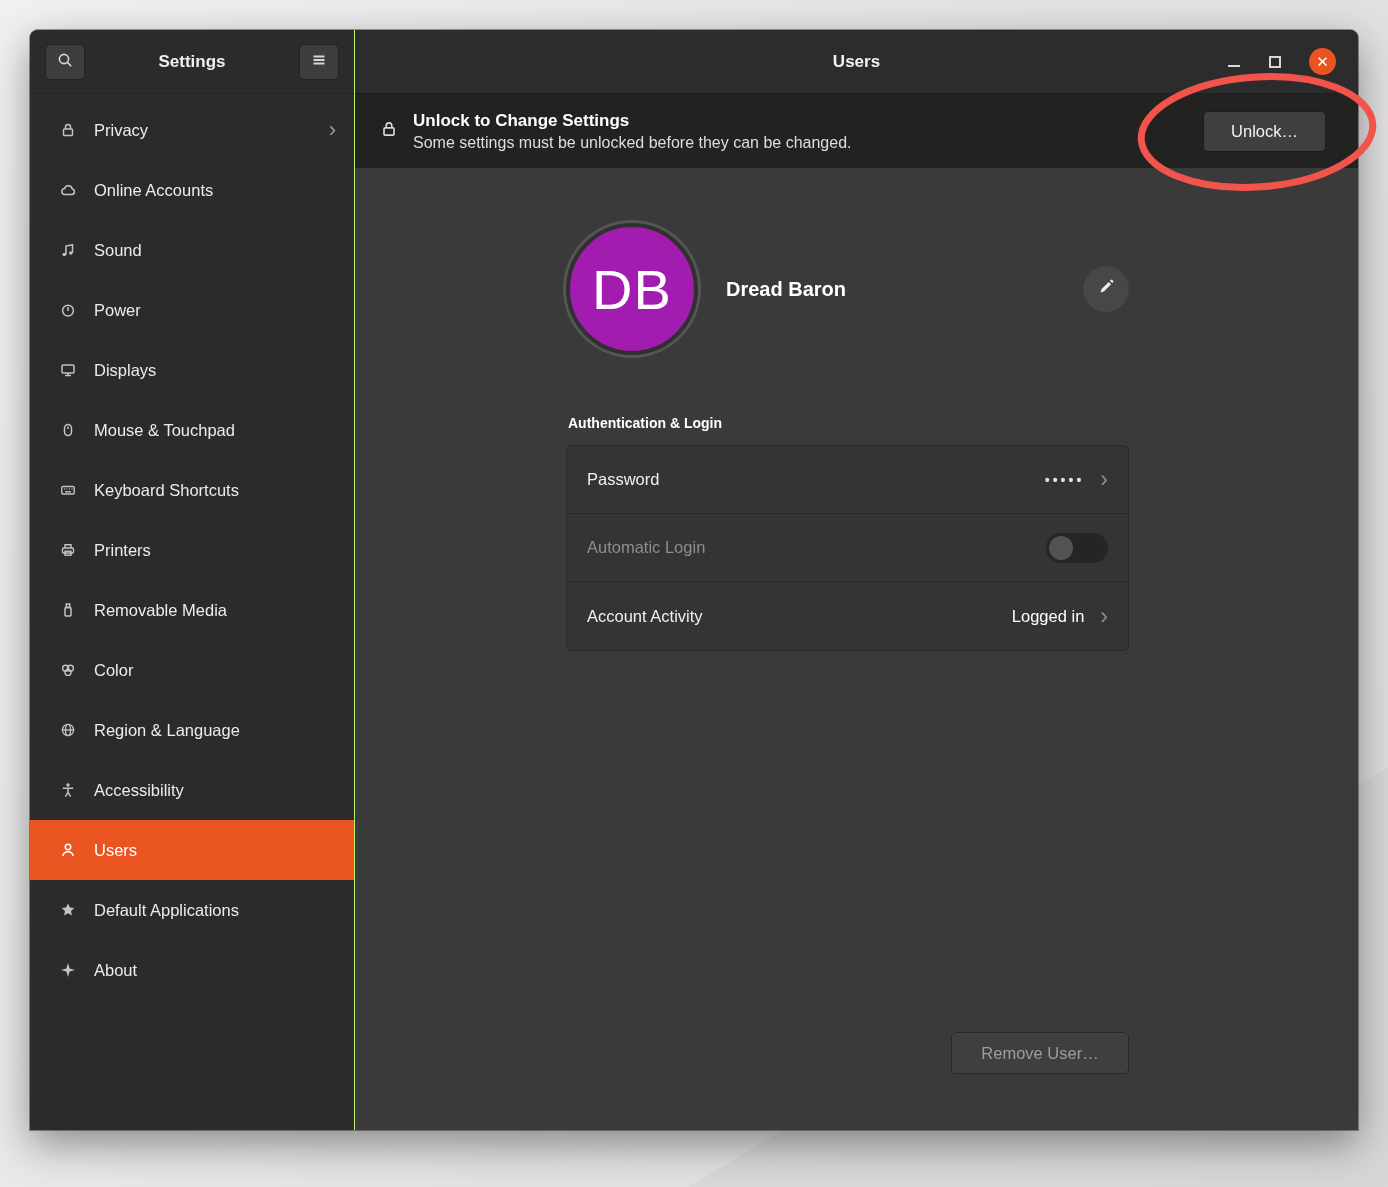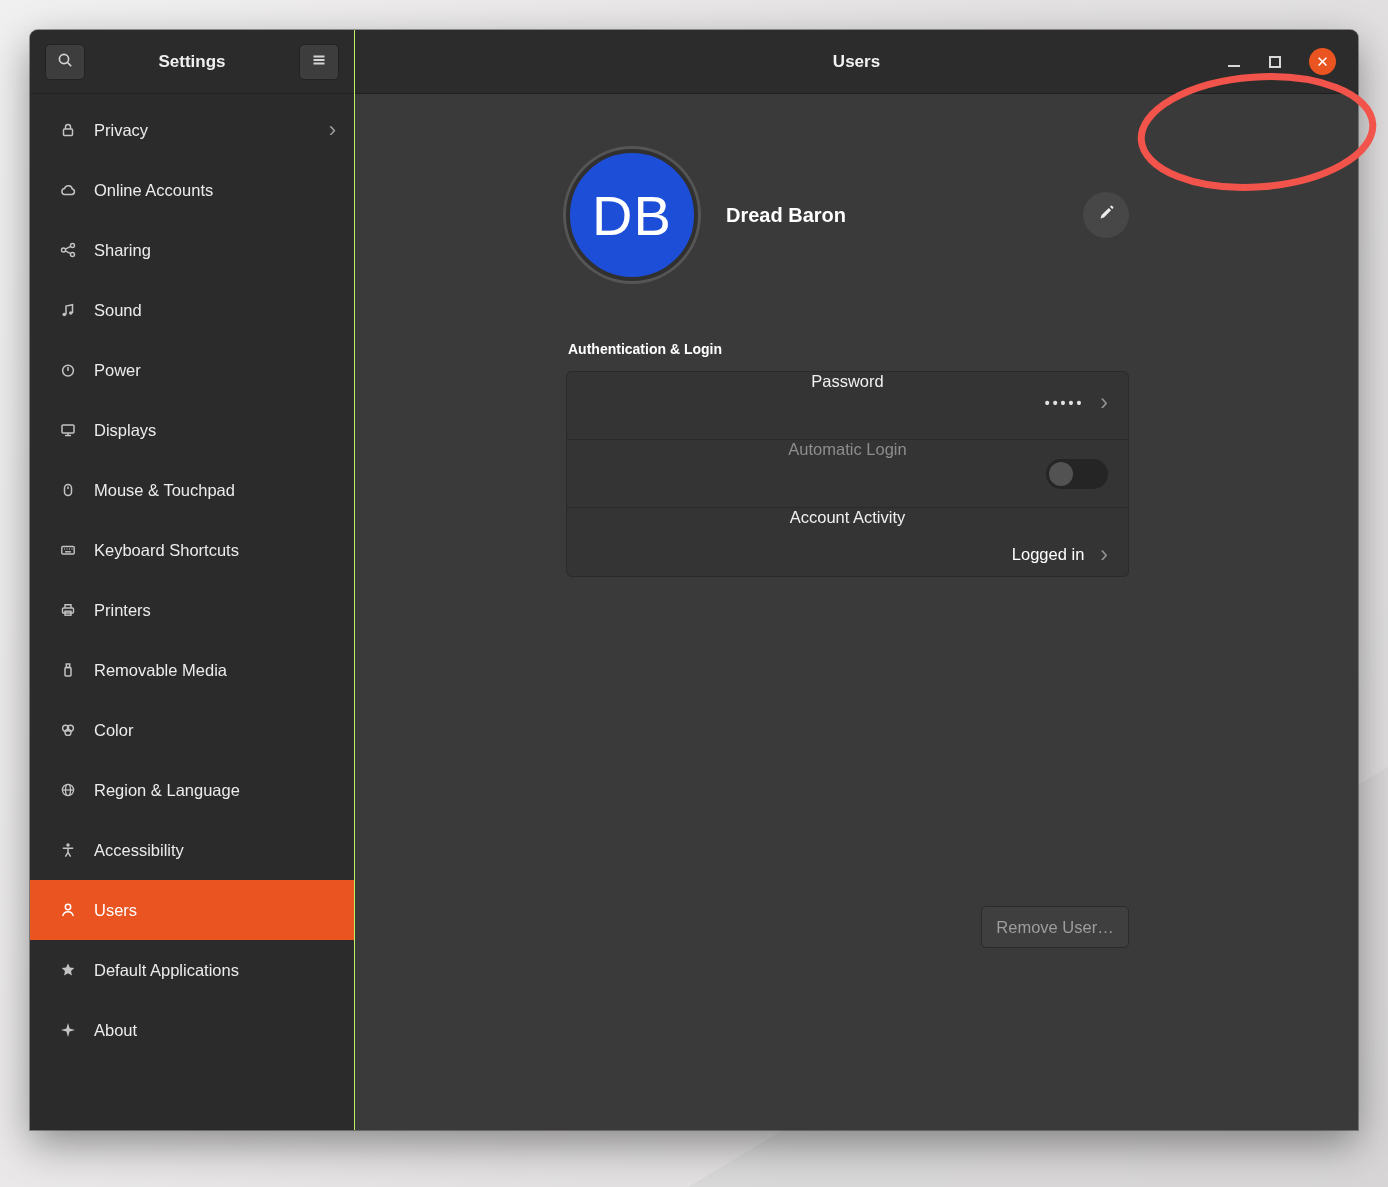--- a/index.html
+++ b/index.html
@@ -63,43 +63,43 @@
   .unlock-btn {
     margin-left:auto; padding:10px 27px; background:#413f3e; border:1px solid #1d1d1d;
     border-radius:5px; color:#f1f1f1; font-size:16.5px; cursor:pointer;
   }
 
   
   .content { flex:1; background:#3a3a3a; position:relative; }
   .content-inner { position:absolute; left:211px; top:0; width:563px; height:100%; }
   .user-row { margin-top:55px; display:flex; align-items:center; }
   .avatar {
-    width:132px; height:132px; border-radius:50%; background:#1d4ed8;
+    width:132px; height:132px; border-radius:50%; background:#a21caf;
     border:4px solid #303030; box-shadow:0 0 0 3px #555;
     display:flex; align-items:center; justify-content:center;
     color:#fff; font-size:56px; letter-spacing:1px;
   }
   .user-name { margin-left:28px; font-weight:bold; font-size:20px; color:#ffffff; }
   .edit-btn { margin-left:auto; width:46px; height:46px; border-radius:50%; background:#474747; display:flex; align-items:center; justify-content:center; cursor:pointer; }
 
   .auth-heading { margin:60px 0 14px 2px; font-weight:bold; font-size:14px; color:#ffffff; }
   .card { background:#343434; border:1px solid #2a2a2a; border-radius:6px; overflow:hidden; }
-  .card-row { height:68px; display:flex; align-items:center; padding:0 20px; border-bottom:1px solid #2a2a2a; cursor:pointer;flex-direction:column; }
+  .card-row { height:68px; display:flex; align-items:center; padding:0 20px; border-bottom:1px solid #2a2a2a; cursor:pointer; }
   .card-row:last-child { border-bottom:none;gap:16px; }
   .row-label { font-size:16.5px; color:#f0f0f0; }
   .card-row.disabled .row-label { color:#8d8d8d; }
   .row-right { margin-left:auto; display:flex; align-items:center; gap:16px; }
   .dots { color:#e0e0e0; font-size:14px; letter-spacing:3px; font-weight:bold; }
   .row-value { color:#ffffff; font-size:16.5px; }
   .row-chevron { color:#909090; font-size:23px; line-height:1; }
   .toggle { width:62px; height:30px; border-radius:15px; background:#252525; position:relative; cursor:pointer; }
   .toggle .knob { position:absolute; left:3px; top:3px; width:24px; height:24px; border-radius:50%; background:#525252; }
 
   .remove-btn {
-    position:absolute; top:812px; right:0; width:148px; height:42px;
+    position:absolute; top:864px; right:0; width:178px; height:42px;
     background:#3f3f3f; border:1px solid #2a2a2a; border-radius:5px;
     color:#9d9d9d; font-size:16.5px; cursor:pointer;
   }
 
   
   .annotation { position:absolute; left:0; top:0; width:1388px; height:1187px; pointer-events:none; z-index:60; }
 </style>
 </head>
 <body>
 
@@ -145,32 +145,20 @@
 
       <div class="nav-item">
         <span class="ico">
           <svg width="18" height="18" viewBox="0 0 18 18" fill="none" stroke-width="1.5">
             <path d="M5.2 13.5a3 3 0 0 1 .4-5.9A4 4 0 0 1 13.3 8a2.8 2.8 0 0 1-.3 5.5z"></path>
           </svg>
         </span>
         <span>Online Accounts</span>
       </div>
 
-      <div class="nav-item">
-        <span class="ico">
-          <svg width="18" height="18" viewBox="0 0 18 18" fill="none" stroke-width="1.4">
-            <circle cx="4.5" cy="9" r="2"></circle>
-              <circle cx="13.5" cy="4.5" r="2"></circle>
-              <circle cx="13.5" cy="13.5" r="2"></circle>
-            <line x1="6.3" y1="8.1" x2="11.7" y2="5.3"></line>
-              <line x1="6.3" y1="9.9" x2="11.7" y2="12.7"></line>
-          </svg>
-        </span>
-        <span>Sharing</span>
-      </div>
 
       <div class="nav-item">
         <span class="ico">
           <svg width="18" height="18" viewBox="0 0 18 18" fill="none" stroke-width="1.5">
             <path d="M7 13.5V5l6.5-1.3v8.2"></path>
             <circle class="fillpart" cx="5.3" cy="13.5" r="1.8"></circle>
               <circle class="fillpart" cx="11.8" cy="12" r="1.8"></circle>
           </svg>
         </span>
         <span>Sound</span>
@@ -312,20 +300,33 @@
       <div class="main-title">Users</div>
       <div class="window-controls">
         <div class="wc-min"></div>
         <div class="wc-max"></div>
         <div class="wc-close">
           <span>✕</span>
         </div>
       </div>
     </div>
 
+    <div class="banner">
+      <span>
+        <svg width="20" height="20" viewBox="0 0 18 18" fill="none" stroke="#d8d8d8" stroke-width="1.5">
+          <rect x="4.5" y="8" width="9" height="6.5" rx="1"></rect>
+            <path d="M6.5 8V6a2.5 2.5 0 0 1 5 0v2"></path>
+        </svg>
+      </span>
+      <div class="banner-text">
+        <div class="banner-title">Unlock to Change Settings</div>
+        <div class="banner-sub">Some settings must be unlocked before they can be changed.</div>
+      </div>
+      <button class="unlock-btn">Unlock…</button>
+    </div>
 
     <div class="content">
       <div class="content-inner">
 
         <div class="user-row">
           <div class="avatar">
             <span>DB</span>
           </div>
           <div class="user-name">Dread Baron</div>
           <div class="edit-btn">

